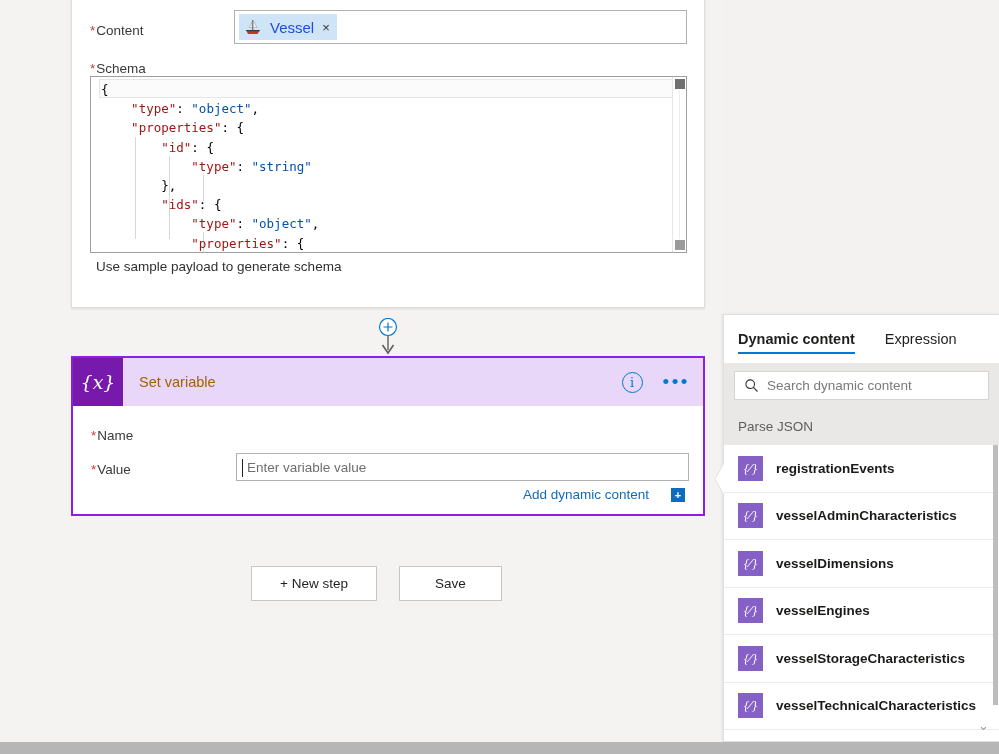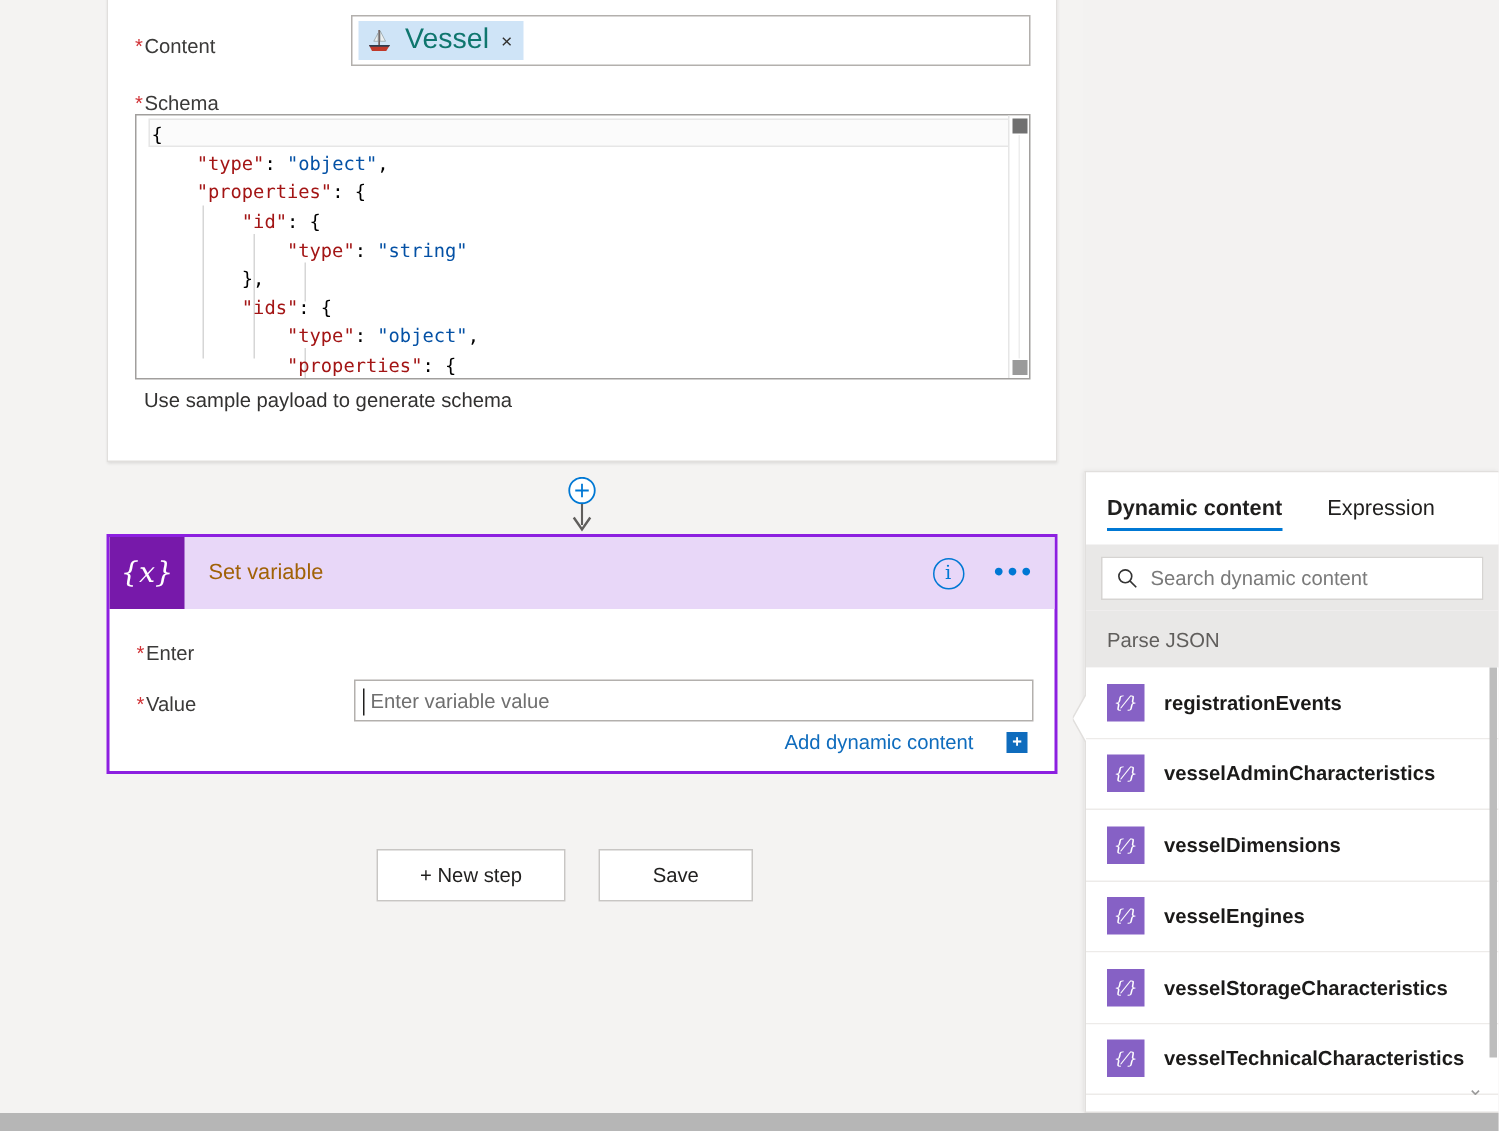--- a/index.html
+++ b/index.html
@@ -31,21 +31,21 @@
   #content-label { left:18px; top:32px; }
   #content-box {
     position:absolute; left:162px; top:19px; width:453px; height:34px;
     border:1px solid #b3b0ad; background:#fff;
   }
   #vessel-chip {
     position:absolute; left:4px; top:3px; height:26px;
     background:#cfe4f7; display:flex; align-items:center;
     padding:0 7px 0 4px; gap:7px;
   }
-  #vessel-chip .chip-label { font-size:19px; color:#0f766e; }
+  #vessel-chip .chip-label { font-size:15px; color:#1d4ed8; }
   #vessel-chip .chip-x { font-size:13px; color:#323130; cursor:pointer; margin-left:1px; }
   .boat-ico { width:20px; height:18px; display:block; }
 
   #schema-label { left:18px; top:70px; }
 
   #schema-editor {
     position:absolute; left:18px; top:85px; width:597px; height:177px;
     border:1px solid #a19f9d; background:#fff; overflow:hidden;
   }
   #code-area {
@@ -253,21 +253,21 @@
   <div id="setvar-card">
     <div id="setvar-header">
       <div id="setvar-icon">{x}</div>
       <div id="setvar-title">Set variable</div>
       <div id="header-actions">
         <div id="info-icon">i</div>
         <div id="more-icon">•••</div>
       </div>
     </div>
 
-    <div class="field-row req-label" id="name-label"><span class="req-star">*</span><span>Enter</span></div>
+    <div class="field-row req-label" id="name-label"><span class="req-star">*</span><span>Name</span></div>
 
 
     <div class="field-row req-label" id="value-label"><span class="req-star">*</span><span>Value</span></div>
 
     <div class="sv-input" id="value-input">
       <div id="value-caret"></div>
       <span>Enter variable value</span>
     </div>
 
     <div id="add-dynamic">

